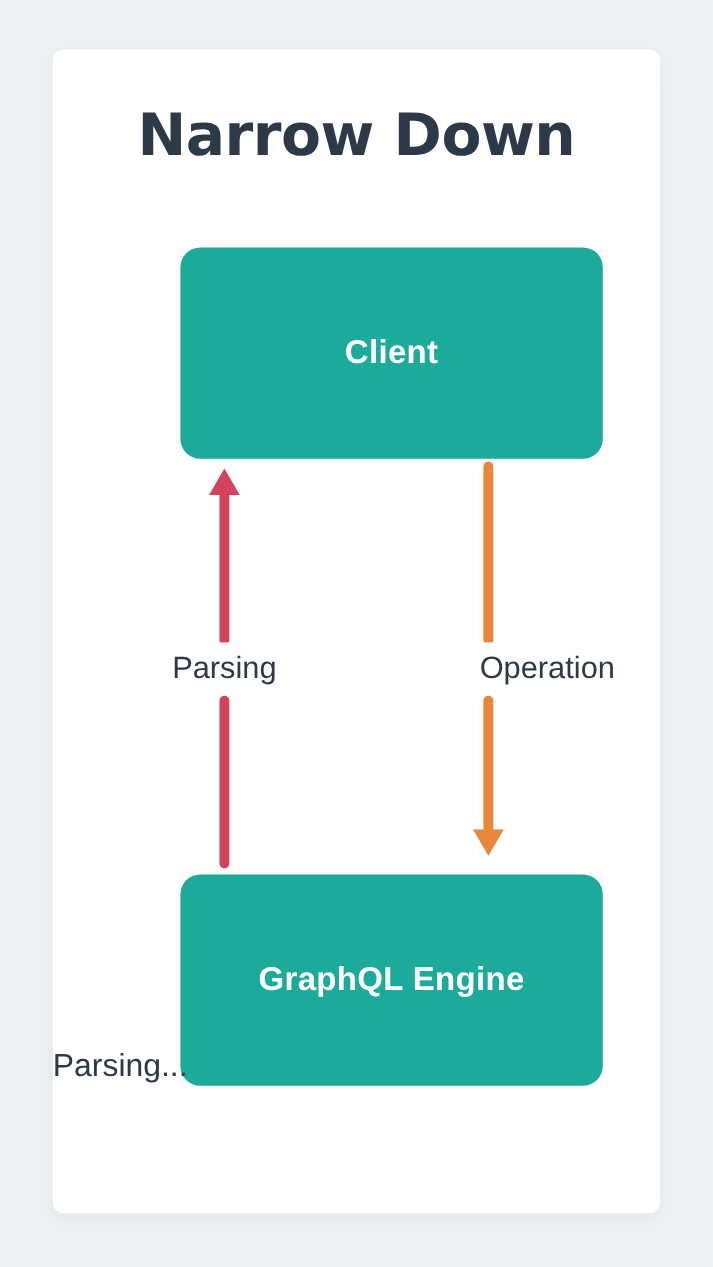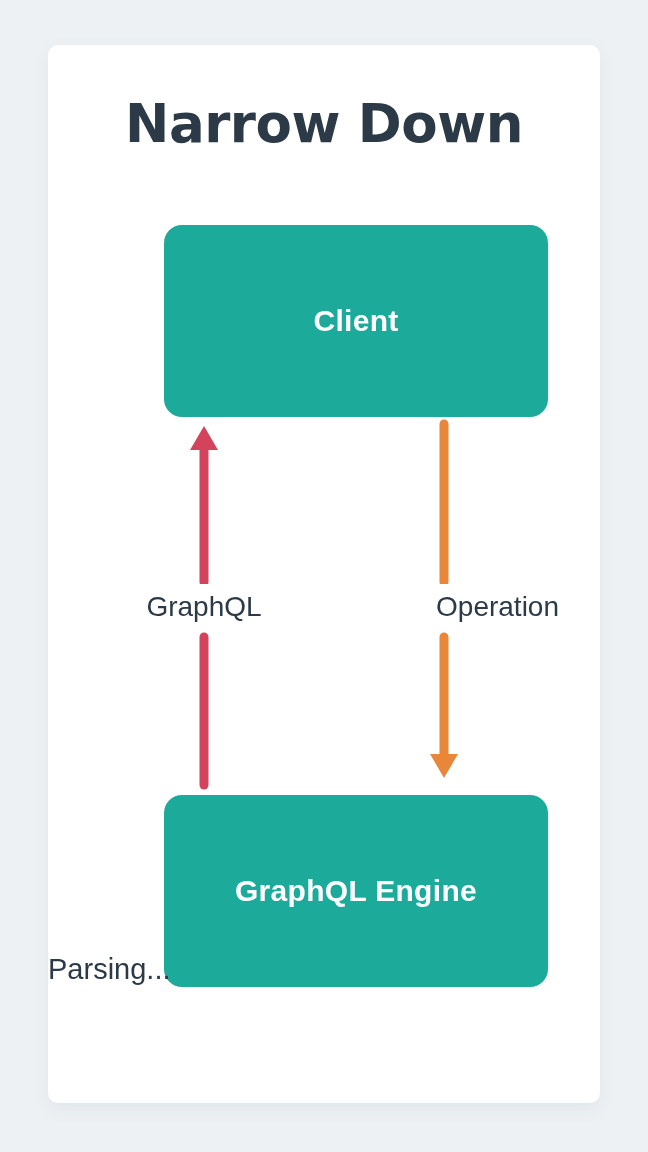--- a/index.html
+++ b/index.html
@@ -144,20 +144,20 @@
     </svg>
 
     <div class="node node-client">
       <span class="node-label">Client</span>
     </div>
 
     <div class="node node-engine">
       <span class="node-label">GraphQL Engine</span>
     </div>
 
-    <div class="edge-label edge-label-response">GraphQL</div>
+    <div class="edge-label edge-label-response">Parsing</div>
 
     <div class="edge-label edge-label-operation">Operation</div>
 
     <div class="status">Parsing...</div>
 
   </div>
 </div>
 
 </body></html>

